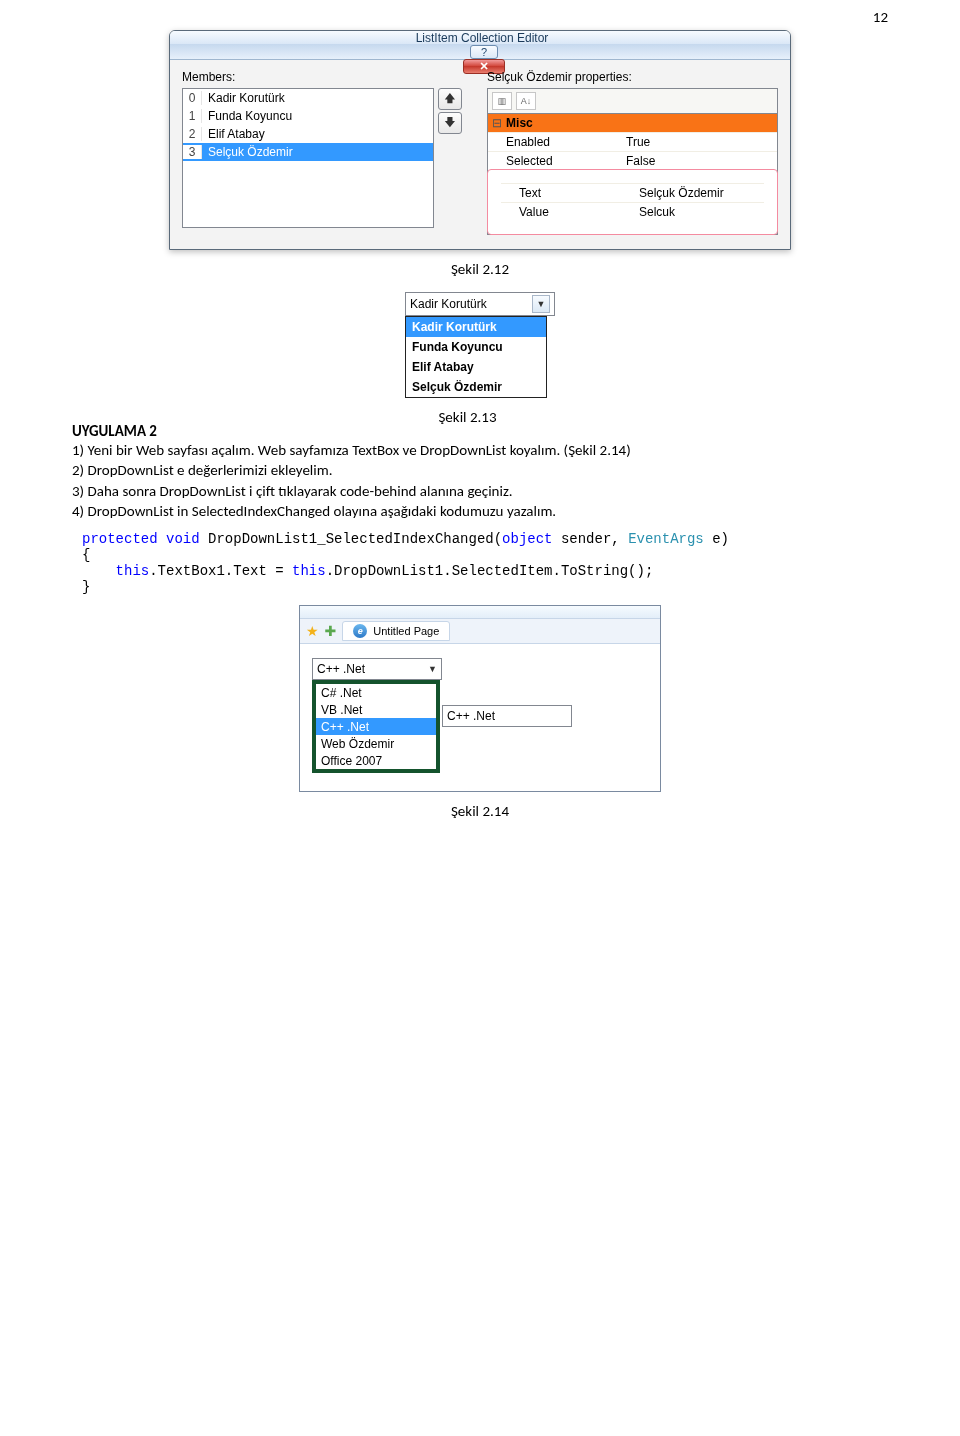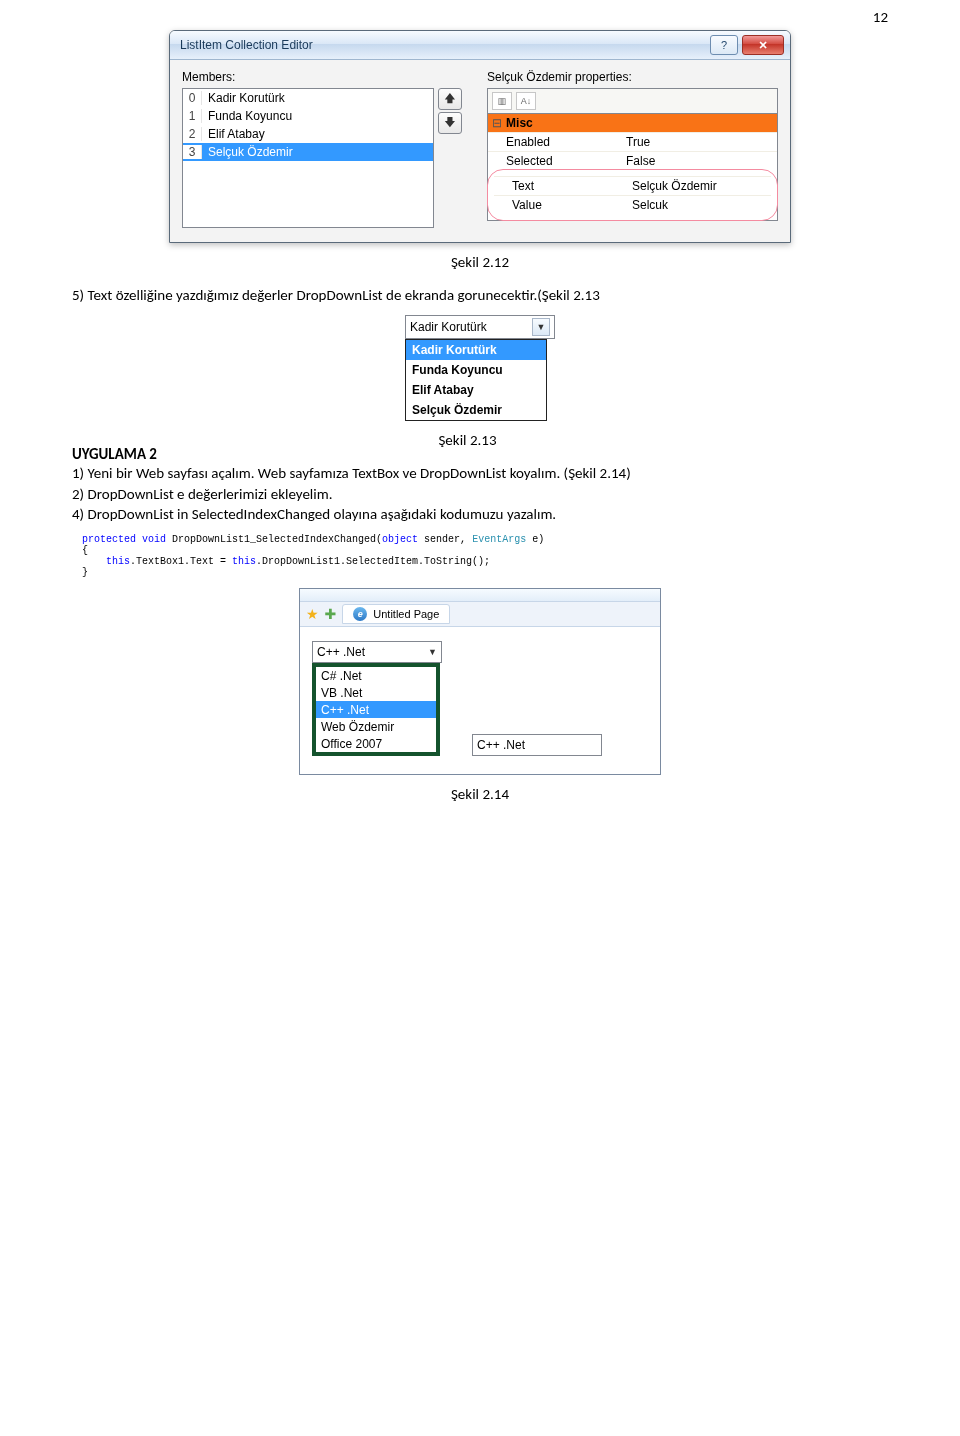--- a/index.html
+++ b/index.html
@@ -18,21 +18,21 @@
   position:absolute;
   top:8px;
   right:72px;
   font-size:15px;
 }
 .body-text{line-height:1.35;}
 .fig{display:flex;justify-content:center;margin:10px 0;}
 .caption{text-align:center;margin:6px 0 14px 0;}
 .code{
   font-family:"Courier New",monospace;
-  font-size:10px;
+  font-size:14px;
   white-space:pre;
   margin:10px 0 10px 10px;
 }
 .blue{color:#0000ff;}
 .teal{color:#2b91af;}
 .black{color:#000;}
 .bold{font-weight:bold;}
 
 
 .dialog{
@@ -43,20 +43,21 @@
   box-shadow:0 2px 6px rgba(0,0,0,0.25);
   font-family:"Segoe UI",Tahoma,sans-serif;
   font-size:12px;
 }
 .titlebar{
   height:28px;
   background:linear-gradient(#f7fbff,#dbe8f7 45%,#c5d8ee 46%,#e7f0fb);
   display:flex;align-items:center;
   padding:0 6px 0 10px;
   border-bottom:1px solid #9fb6cf;
+  flex-direction:column;
 }
 .titlebar-title{flex:1;color:#1a3a5a;font-size:12px;}
 .titlebar-btn{
   width:26px;height:18px;border:1px solid #6d8db0;border-radius:3px;
   margin-left:4px;display:flex;align-items:center;justify-content:center;
   background:linear-gradient(#f8fbff,#dce9f6);
   font-size:11px;color:#254a70;
 }
 .titlebar-btn.close{
   width:40px;background:linear-gradient(#f19a9a,#d34a3f 45%,#c33428 46%,#e97e6f);
@@ -97,21 +98,21 @@
   border:1px solid #828790;border-top:none;background:#fff;
 }
 .pg-cat{
   background:#f97316;padding:2px 4px;font-weight:bold;font-size:12px;
   display:flex;align-items:center;gap:4px;
 }
 .pg-cat::before{content:"⊟";font-weight:normal;color:#555;}
 .pg-row{display:flex;height:18px;font-size:12px;align-items:center;border-top:1px solid #f1eee4;}
 .pg-key{width:120px;padding-left:18px;}
 .pg-val{flex:1;}
-.pg-highlight{border:1px solid #f48ba0;border-radius:16px;padding:6px;margin:-1px;}
+.pg-highlight{border:1px solid #f48ba0;border-radius:4px;padding:13px;margin:-1px;}
 
 
 .ddwrap{display:inline-block;}
 .ddbox{
   width:140px;height:22px;border:1px solid #828790;background:#fff;
   display:flex;align-items:center;padding:0 4px;font-size:12px;
   font-family:"Segoe UI",Tahoma,sans-serif;justify-content:space-between;
 }
 .ddbox .chev{
   width:16px;height:16px;border:1px solid #a9b7c9;background:linear-gradient(#f7fbff,#dce9f6);
@@ -141,21 +142,21 @@
 .br-tab{
   background:#fff;border:1px solid #c7d6e8;border-radius:3px 3px 0 0;
   padding:2px 10px;display:flex;align-items:center;gap:6px;font-size:11px;
 }
 .br-tab .e-icon{
   width:14px;height:14px;border-radius:50%;
   background:linear-gradient(#6bb8ef,#2d79c7);display:flex;align-items:center;justify-content:center;
   color:#fff;font-size:9px;font-weight:bold;font-style:italic;
 }
 .br-body{background:#fff;padding:14px 12px 18px 12px;}
-.form-row{display:flex;gap:30px;align-items:flex-end;}
+.form-row{display:flex;align-items:center;}
 .fld{
   width:120px;height:20px;border:1px solid #828790;background:#fff;
   display:flex;align-items:center;justify-content:space-between;padding:0 4px;font-size:12px;
 }
 .fld .chev{
   font-size:9px;color:#333;
 }
 .optlist{
   border:4px solid #14532d;width:120px;background:#fff;font-size:12px;
 }
@@ -232,21 +233,20 @@
                 </div>
             </div>
           </div>
         </div>
       </div>
     </div>
   </div>
 
   <div class="caption">Şekil 2.12</div>
 
-  <div class="body-text">5) Text özelliğine yazdığımız değerler DropDownList de ekranda gorunecektir.(Şekil 2.13</div>
 
   <div class="fig">
     <div class="ddwrap">
       <div class="ddbox">
         <span>Kadir Korutürk</span>
         <span class="chev">▼</span>
       </div>
       <div class="ddlist">
         <div class="ddlist-row sel ddlist-bold">Kadir Korutürk</div>
         <div class="ddlist-row ddlist-bold">Funda Koyuncu</div>
@@ -257,20 +257,21 @@
   </div>
 
   <div style="display:flex;align-items:flex-end;margin-top:-6px;gap:8px;">
     <div class="bold">UYGULAMA 2</div>
     <div style="flex:1;text-align:center;" class="caption">Şekil 2.13</div>
     <div style="width:110px"></div>
   </div>
 
   <div class="body-text">1) Yeni bir Web sayfası açalım. Web sayfamıza TextBox ve DropDownList koyalım. (Şekil 2.14)</div>
   <div class="body-text">2) DropDownList e değerlerimizi ekleyelim.</div>
+  <div class="body-text">3) Daha sonra DropDownList i çift tıklayarak code-behind alanına geçiniz.</div>
   <div class="body-text">4) DropDownList in SelectedIndexChanged olayına aşağıdaki kodumuzu yazalım.</div>
 
   <div class="code"><span class="blue">protected</span> <span class="blue">void</span><span class="black"> DropDownList1_SelectedIndexChanged(</span><span class="blue">object</span><span class="black"> sender, </span><span class="teal">EventArgs</span><span class="black"> e)</span>
 <span class="black">{</span>
     <span class="blue">this</span><span class="black">.TextBox1.Text = </span><span class="blue">this</span><span class="black">.DropDownList1.SelectedItem.ToString();</span>
 <span class="black">}</span></div>
 
 
   <div class="fig">
     <div class="browser">

